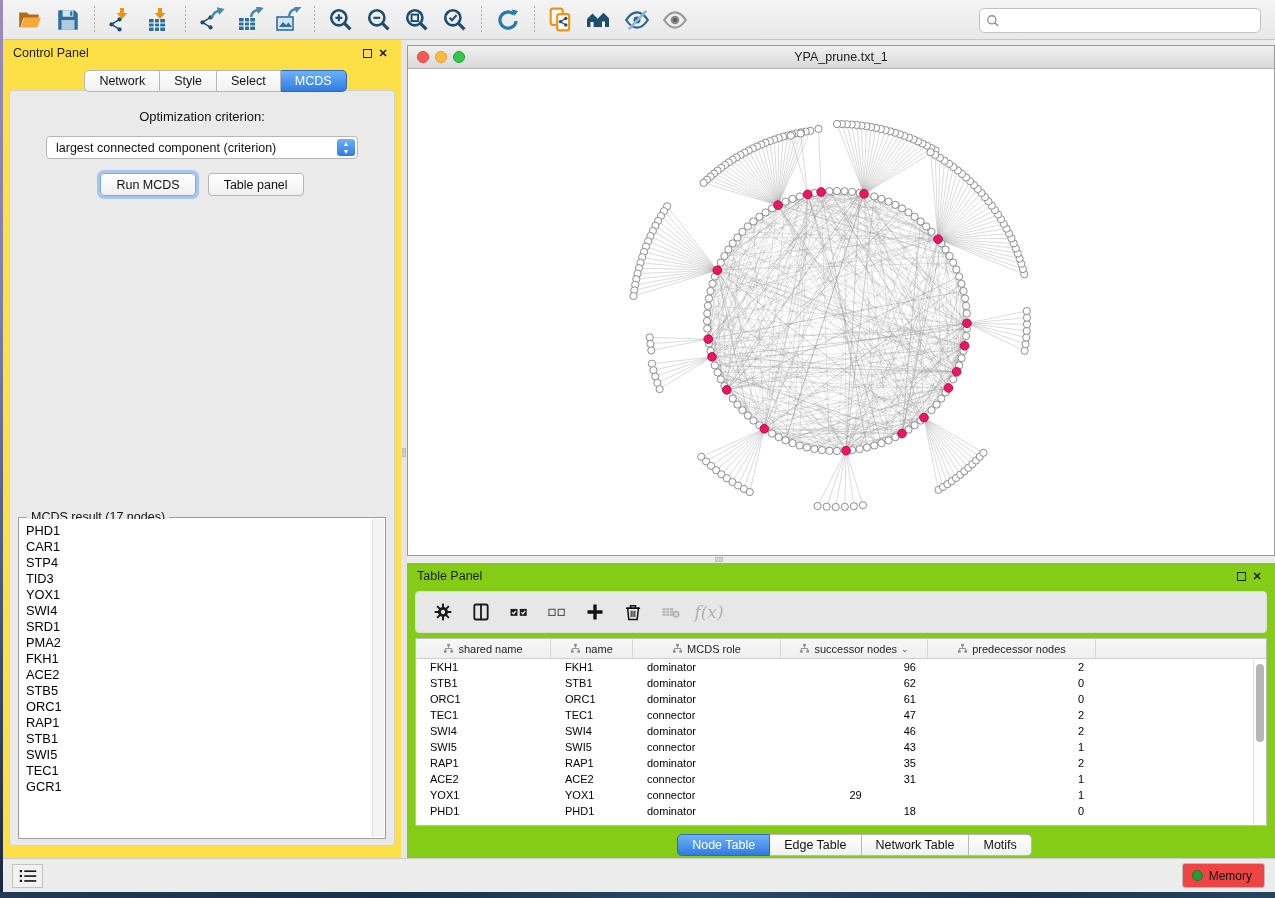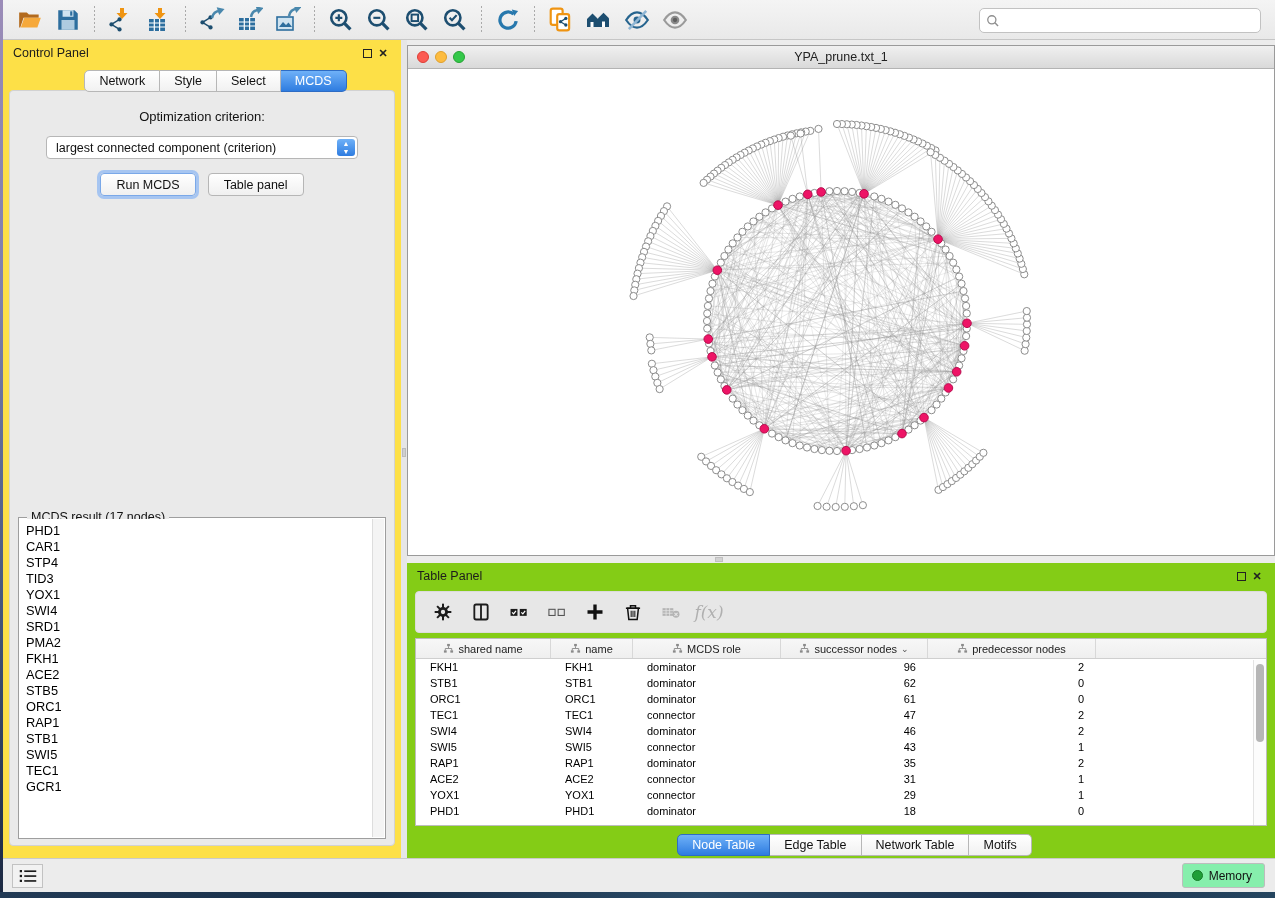--- a/index.html
+++ b/index.html
@@ -118,21 +118,21 @@
 
   #tp-tabs { position:absolute; left:0; right:0; bottom:2px; display:flex; justify-content:center; }
 
   
   #status-bar { position:absolute; left:3px; top:858px; width:1272px; height:34px;
     background:#ececec; border-top:1px solid #cacaca; }
   #list-btn { position:absolute; left:9px; top:5px; width:31px; height:24px;
     background:#f2f2f2; border:1px solid #c2c2c2; cursor:pointer;
     display:flex; align-items:center; justify-content:center; }
   #memory-btn { position:absolute; right:10px; top:4px; height:25px; padding:0 12px 0 9px;
-    background:#86efac; border:1px solid #bdbdbd; border-radius:3px; cursor:pointer;
+    background:#ef4444; border:1px solid #bdbdbd; border-radius:3px; cursor:pointer;
     display:flex; align-items:center; gap:6px; font-size:12px; color:#111; }
   #memory-dot { width:11px; height:11px; border-radius:50%; background:#1f9e37; border:1px solid #157a27; }
 </style>
 </head>
 <body>
 
 <div id="wall-left"></div>
 <div id="wall-bottom"></div>
 
 <div id="toolbar">
@@ -1366,21 +1366,21 @@
             <div class="td" style="width: 135px;">ACE2</div>
             <div class="td" style="width: 82px;">ACE2</div>
             <div class="td" style="width: 148px;">connector</div>
             <div class="td num" style="width: 147px;">31</div>
             <div class="td num" style="width: 168px;">1</div>
           </div>
           <div class="tr">
             <div class="td" style="width: 135px;">YOX1</div>
             <div class="td" style="width: 82px;">YOX1</div>
             <div class="td" style="width: 148px;">connector</div>
-            <div class="td num" style="width: 147px;">29</div>
+            <div class="td num" style="width: 147px; text-align: center;">29</div>
             <div class="td num" style="width: 168px;">1</div>
           </div>
           <div class="tr">
             <div class="td" style="width: 135px;">PHD1</div>
             <div class="td" style="width: 82px;">PHD1</div>
             <div class="td" style="width: 148px;">dominator</div>
             <div class="td num" style="width: 147px;">18</div>
             <div class="td num" style="width: 168px;">0</div>
           </div>
         </div>

